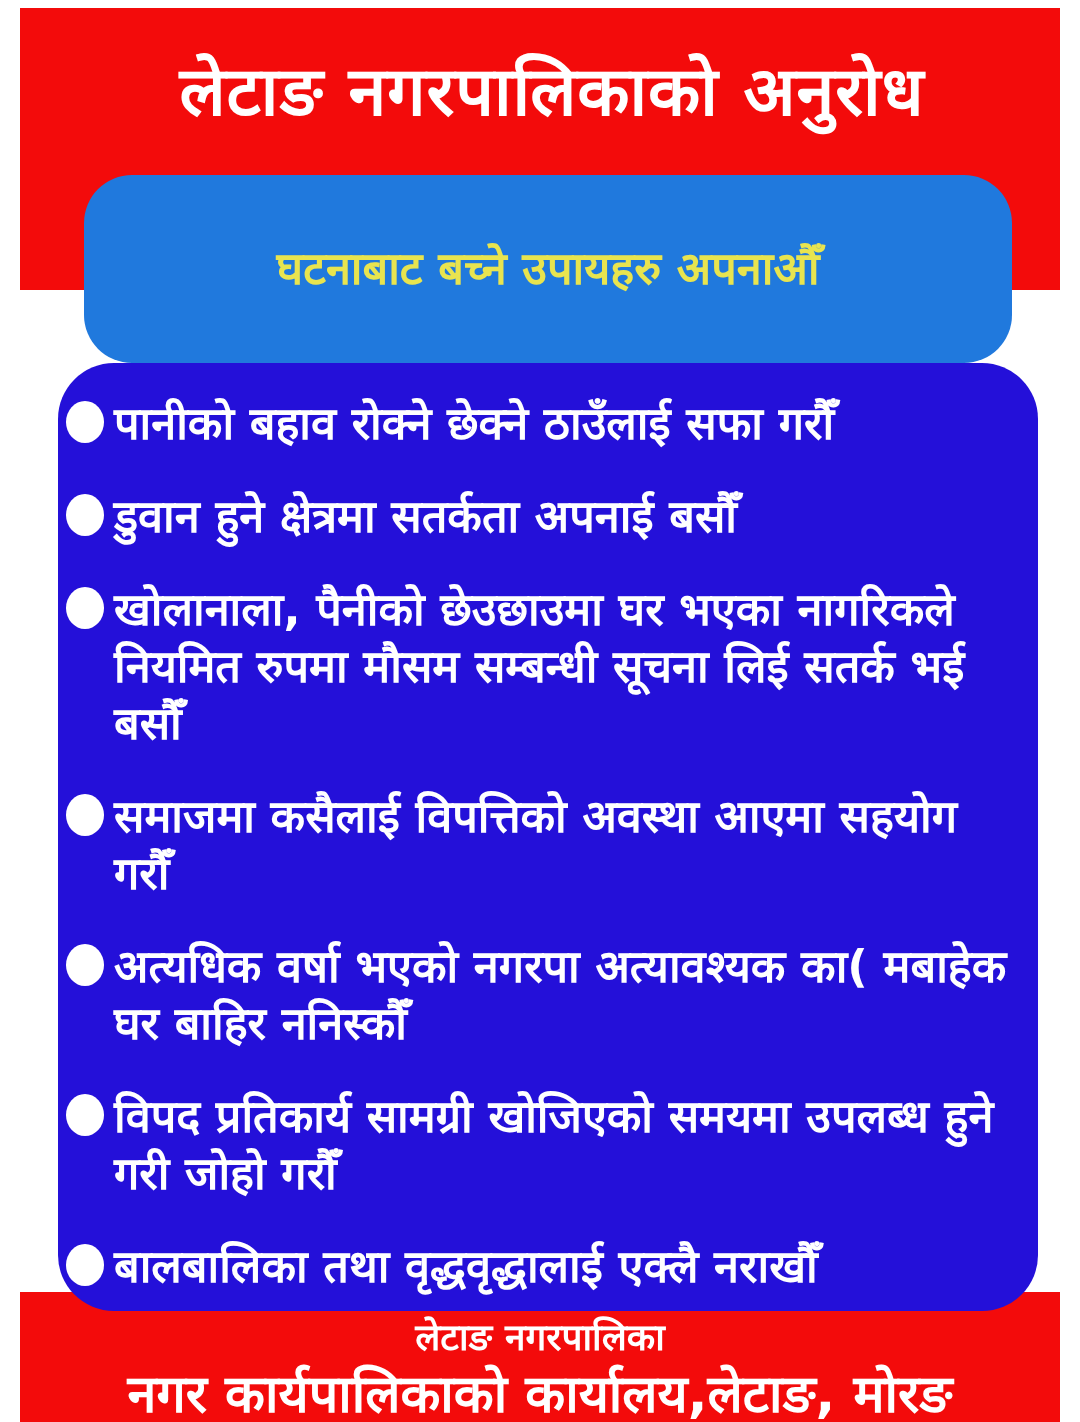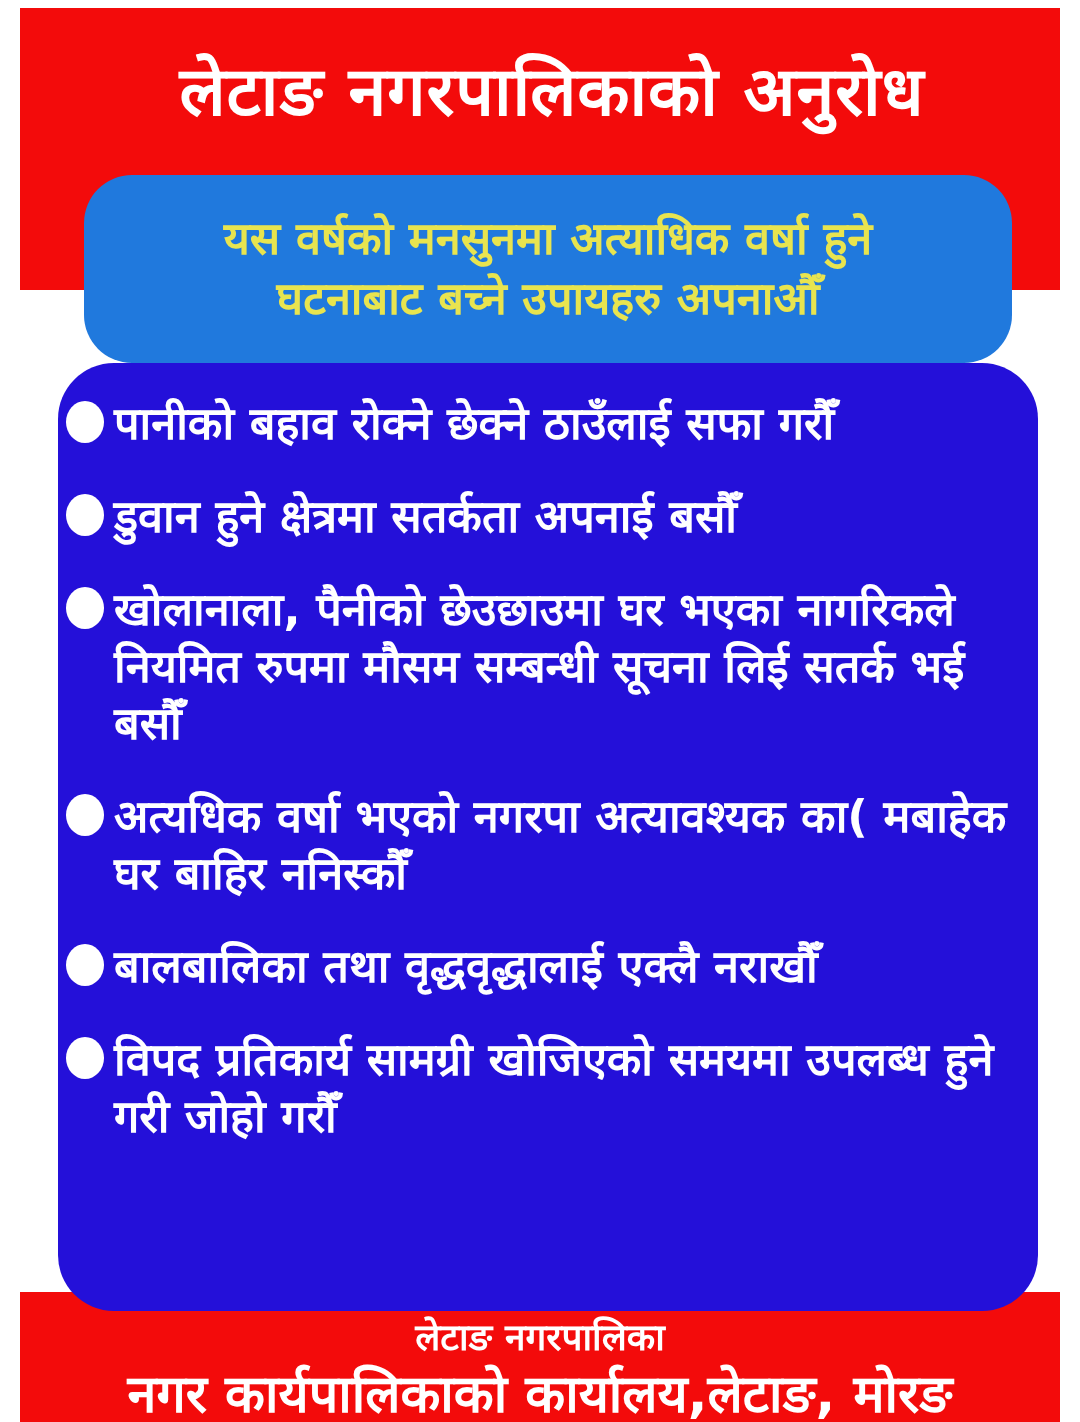--- a/index.html
+++ b/index.html
@@ -130,49 +130,52 @@
 </head>
 <body>
 
 <div id="poster">
 
   <div id="top-band" class="red-band"></div>
 
   <h1 id="poster-title">लेटाङ नगरपालिकाको अनुरोध</h1>
 
   <div id="intro-box">
-    <div class="intro-line">यस वर्षको मनसुनमा अत्याधिक वर्षा हुने</div>
     <div class="intro-line">घटनाबाट बच्ने उपायहरु अपनाऔँ</div>
   </div>
 
   <div id="main-box">
     <ul id="bullet-list">
       <li>
         <span class="dot"></span>
         <span class="bullet-text">पानीको बहाव रोक्ने छेक्ने ठाउँलाई सफा गरौँ</span>
       </li>
       <li>
         <span class="dot"></span>
         <span class="bullet-text">डुवान हुने क्षेत्रमा सतर्कता अपनाई बसौँ</span>
       </li>
       <li>
         <span class="dot"></span>
         <span class="bullet-text">खोलानाला, पैनीको छेउछाउमा घर भएका नागरिकले नियमित रुपमा मौसम सम्बन्धी सूचना लिई सतर्क भई बसौँ</span>
       </li>
       <li>
         <span class="dot"></span>
+        <span class="bullet-text">समाजमा कसैलाई विपत्तिको अवस्था आएमा सहयोग गरौँ</span>
+      </li>
+      <li>
+        <span class="dot"></span>
         <span class="bullet-text">अत्यधिक वर्षा भएको नगरपा अत्यावश्यक का( मबाहेक घर बाहिर ननिस्कौँ</span>
       </li>
       <li>
         <span class="dot"></span>
-        <span class="bullet-text">बालबालिका तथा वृद्धवृद्धालाई एक्लै नराखौँ</span>
+        <span class="bullet-text">विपद प्रतिकार्य सामग्री खोजिएको समयमा उपलब्ध हुने गरी जोहो गरौँ</span>
       </li>
       <li>
         <span class="dot"></span>
-        <span class="bullet-text">विपद प्रतिकार्य सामग्री खोजिएको समयमा उपलब्ध हुने गरी जोहो गरौँ</span>
+        <span class="bullet-text">बालबालिका तथा वृद्धवृद्धालाई एक्लै नराखौँ</span>
       </li>
     </ul>
   </div>
 
   <div id="bottom-band" class="red-band"></div>
 
   <div id="footer">
     <p id="footer-org">लेटाङ नगरपालिका</p>
     <p id="footer-office">नगर कार्यपालिकाको कार्यालय,लेटाङ, मोरङ</p>
   </div>

